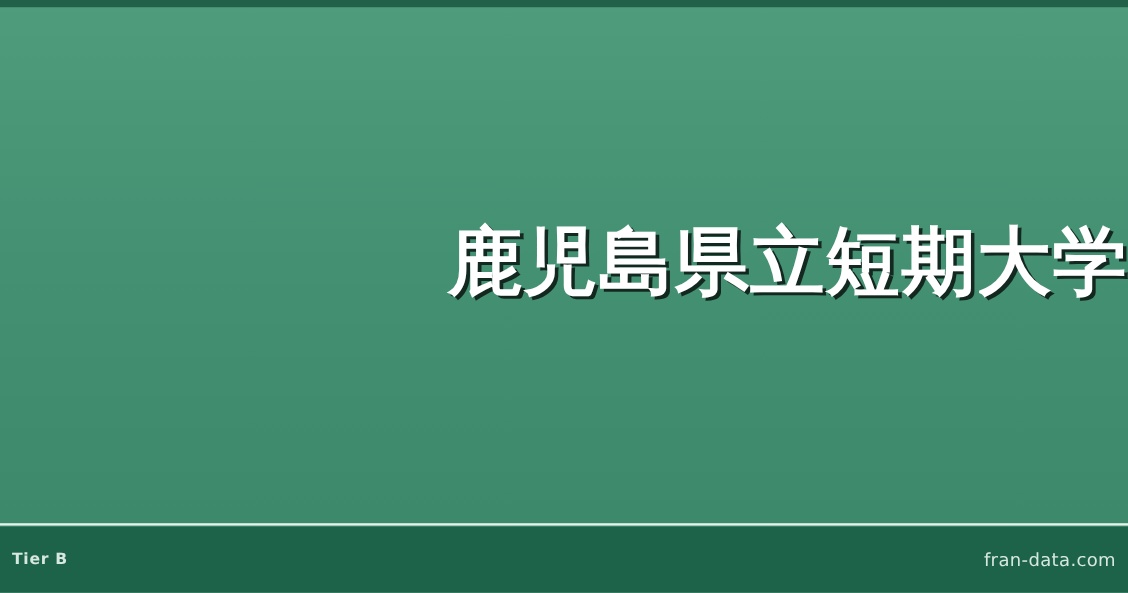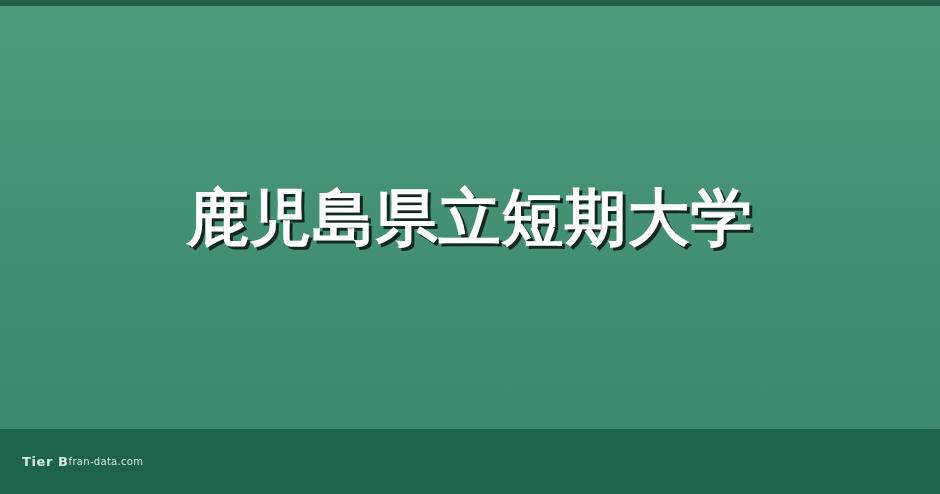--- a/index.html
+++ b/index.html
@@ -35,21 +35,21 @@
 
   
   .hero {
     position: absolute;
     left: 0;
     top: 0;
     width: 100%;
     height: 436px;
     display: flex;
     flex-direction: column;
-    align-items: center;
+    align-items: flex-end;
     justify-content: center;
   }
 
   .hero-title {
     font-size: 62px;
     font-weight: bold;
     color: #ffffff;
     letter-spacing: 1px;
     line-height: 1.06;
     white-space: nowrap;
@@ -77,37 +77,38 @@
     width: 100%;
     height: 2px;
     background: #e7f2ec;
   }
 
   .footer {
     position: absolute;
     left: 0;
     bottom: 0;
     width: 100%;
-    height: 65px;
+    height: 55px;
     background: #1d6349;
     display: flex;
     align-items: center;
+    justify-content: space-between;
     box-sizing: border-box;
-    padding: 0 22px;
+    padding: 0 10px;
   }
 
   .footer-left {
     font-size: 13px;
     font-weight: bold;
     color: #d7e8e0;
     letter-spacing: 0.6px;
   }
 
   .footer-right {
-    font-size: 10px;
+    font-size: 15px;
     font-weight: normal;
     color: #d7e8e0;
     letter-spacing: 0.3px;
   }
 </style>
 </head>
 <body>
 
 <div class="slide">
 

